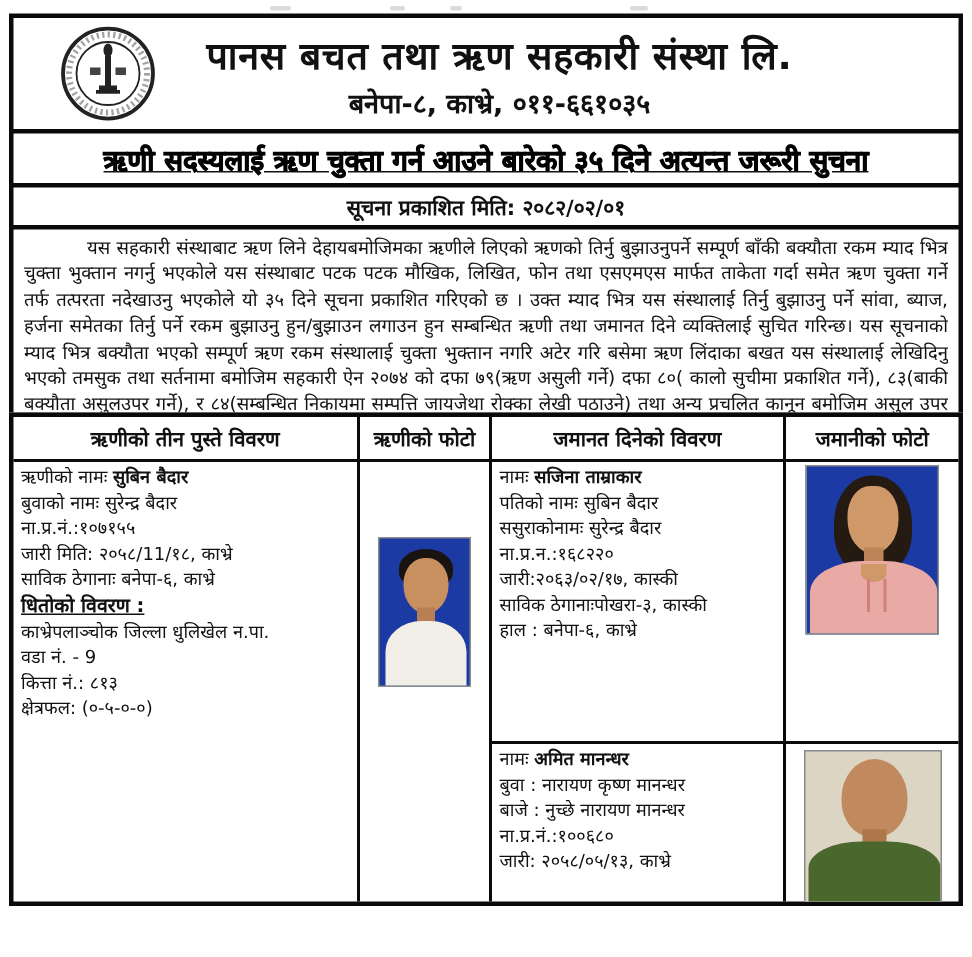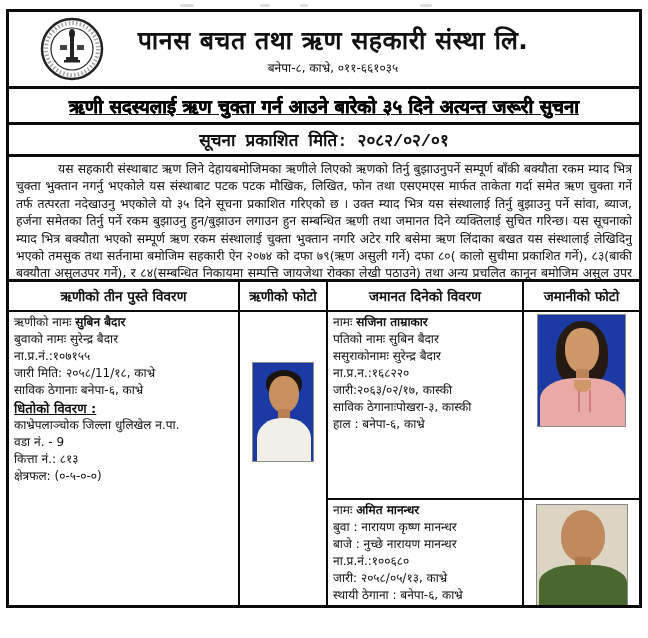--- a/index.html
+++ b/index.html
@@ -8,29 +8,29 @@
   .top-artifact{position:absolute;top:1px;left:0;width:648px;height:7px;overflow:hidden;opacity:.35;}
   .top-artifact i{position:absolute;top:3px;height:3px;background:#9a9a9a;border-radius:2px;}
   .box{border:3px solid #0a0a0a;background:#fff;}
   .box + .box{margin-top:-3px;}
 
   
   .header-box{display:flex;align-items:center;height:70px;padding:2px 24px;}
   .logo-wrap{width:78px;flex:0 0 78px;display:flex;align-items:center;justify-content:center;}
   .header-text{flex:1;text-align:center;padding-right:60px;}
   .org-name{font-size:25px;font-weight:bold;letter-spacing:.5px;white-space:nowrap;}
-  .org-address{font-size:12px;font-weight:normal;margin-top:3px;}
+  .org-address{font-size:18px;font-weight:bold;margin-top:3px;}
 
   
   .title-box{text-align:center;padding:4px 4px;text-decoration:underline;}
   .notice-title{font-size:18.5px;font-weight:bold;-webkit-text-stroke:.5px #000;white-space:nowrap;}
 
   
   .date-box{text-align:center;padding:3px 0;}
-  .pub-date{font-size:17px;font-weight:bold;font-family:Liberation Mono, monospace;}
+  .pub-date{font-size:14px;font-weight:bold;}
 
   
   .body-box{height:128px;padding:4px 7px 0 7px;box-sizing:border-box;overflow:hidden;}
   .body-text{font-size:12.3px;line-height:17.4px;text-align:justify;text-indent:42px;height:138px;overflow:hidden;}
   .tapsil{text-align:right;font-weight:bold;font-size:14px;margin-top:1px;}
 
   
   .table-box{display:grid;grid-template-columns:231px 88px 196px 1fr;grid-template-rows:30px 188px 1fr;height:329px;box-sizing:border-box;}
   .cell{border-right:2px solid #0a0a0a;border-bottom:2px solid #0a0a0a;padding:2px 5px;box-sizing:border-box;overflow:hidden;}
   .cell.last-col{border-right:none;}
@@ -160,21 +160,20 @@
           <div class="shirt"></div>
       </div>
     </div>
 
     <div class="cell no-bottom">
       <div class="line"><span>नामः </span><b>अमित मानन्धर</b></div>
       <div class="line">बुवा : नारायण कृष्ण मानन्धर</div>
       <div class="line">बाजे : नुच्छे नारायण मानन्धर</div>
       <div class="line">ना.प्र.नं.:१००६८०</div>
       <div class="line">जारी: २०५८/०५/१३, काभ्रे</div>
-      <div class="line">स्थायी ठेगाना : बनेपा-६, काभ्रे</div>
     </div>
 
     <div class="cell last-col no-bottom cell-photo-g2">
       <div class="photo photo-g2">
         <div class="head"></div>
           <div class="neck"></div>
           <div class="shirt"></div>
       </div>
     </div>
   </div>

